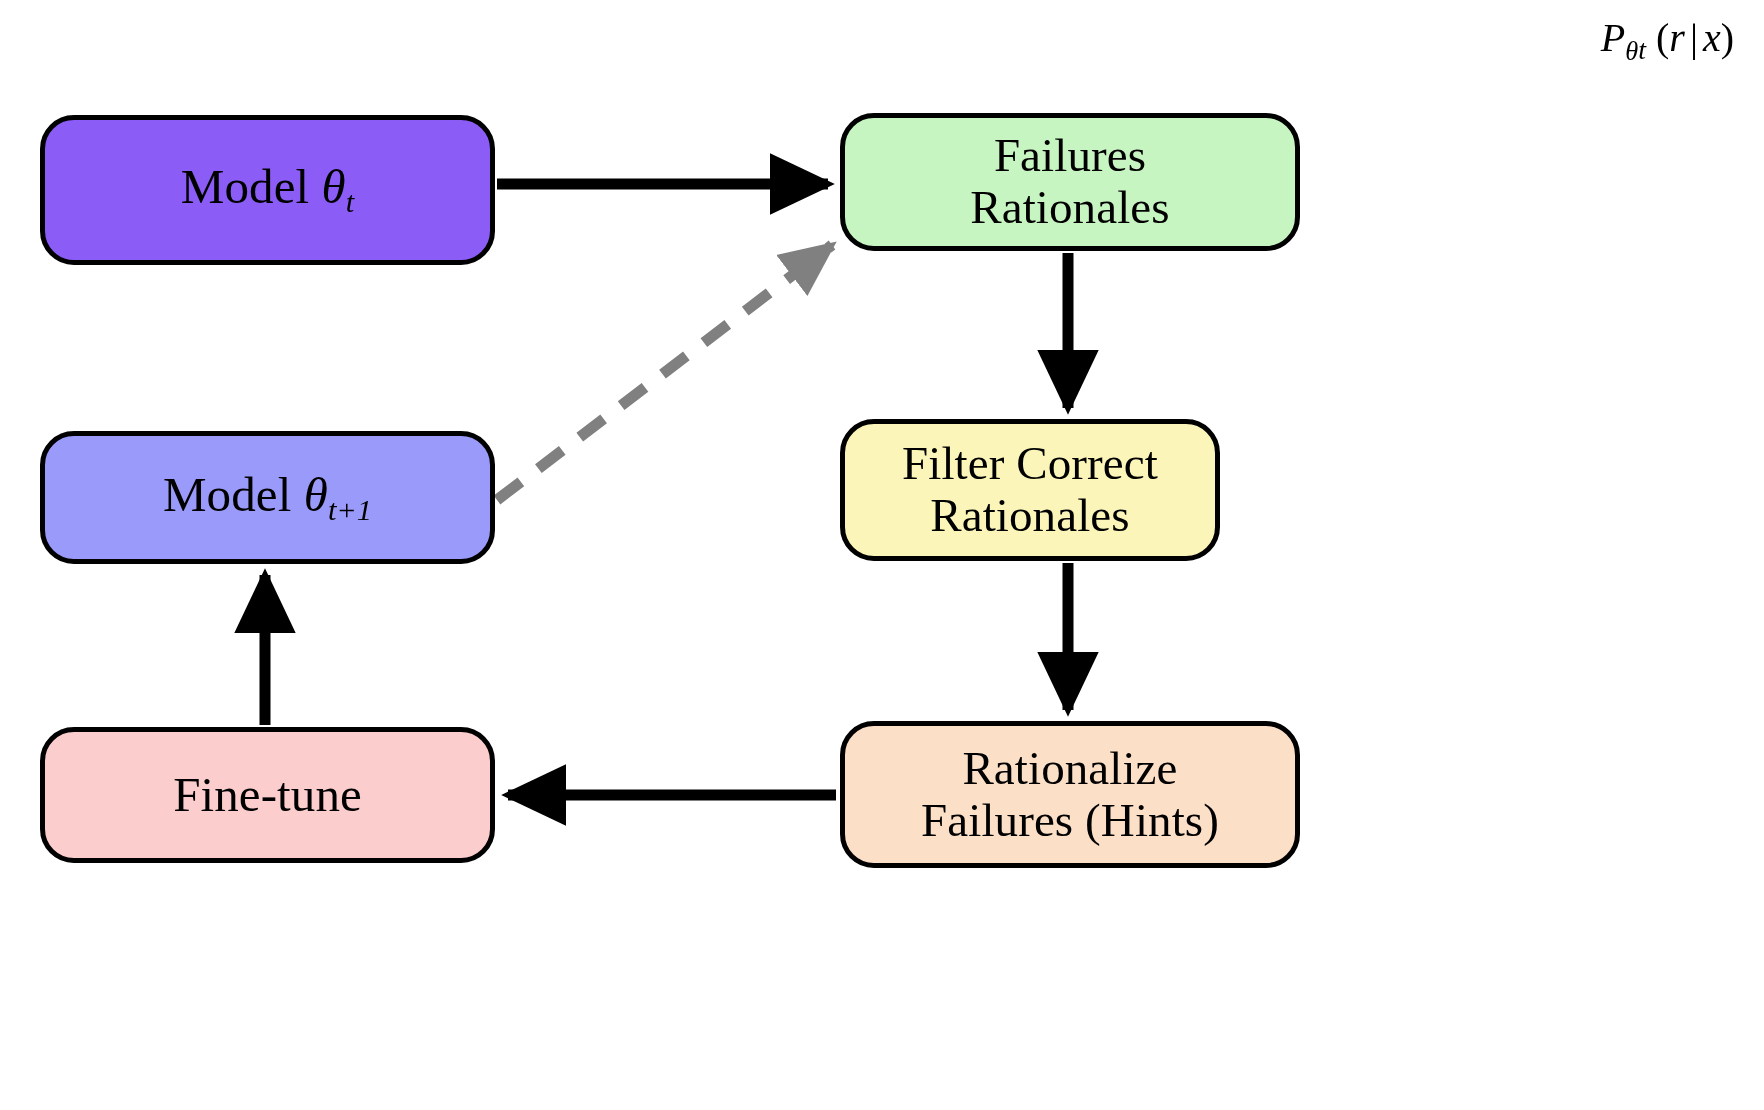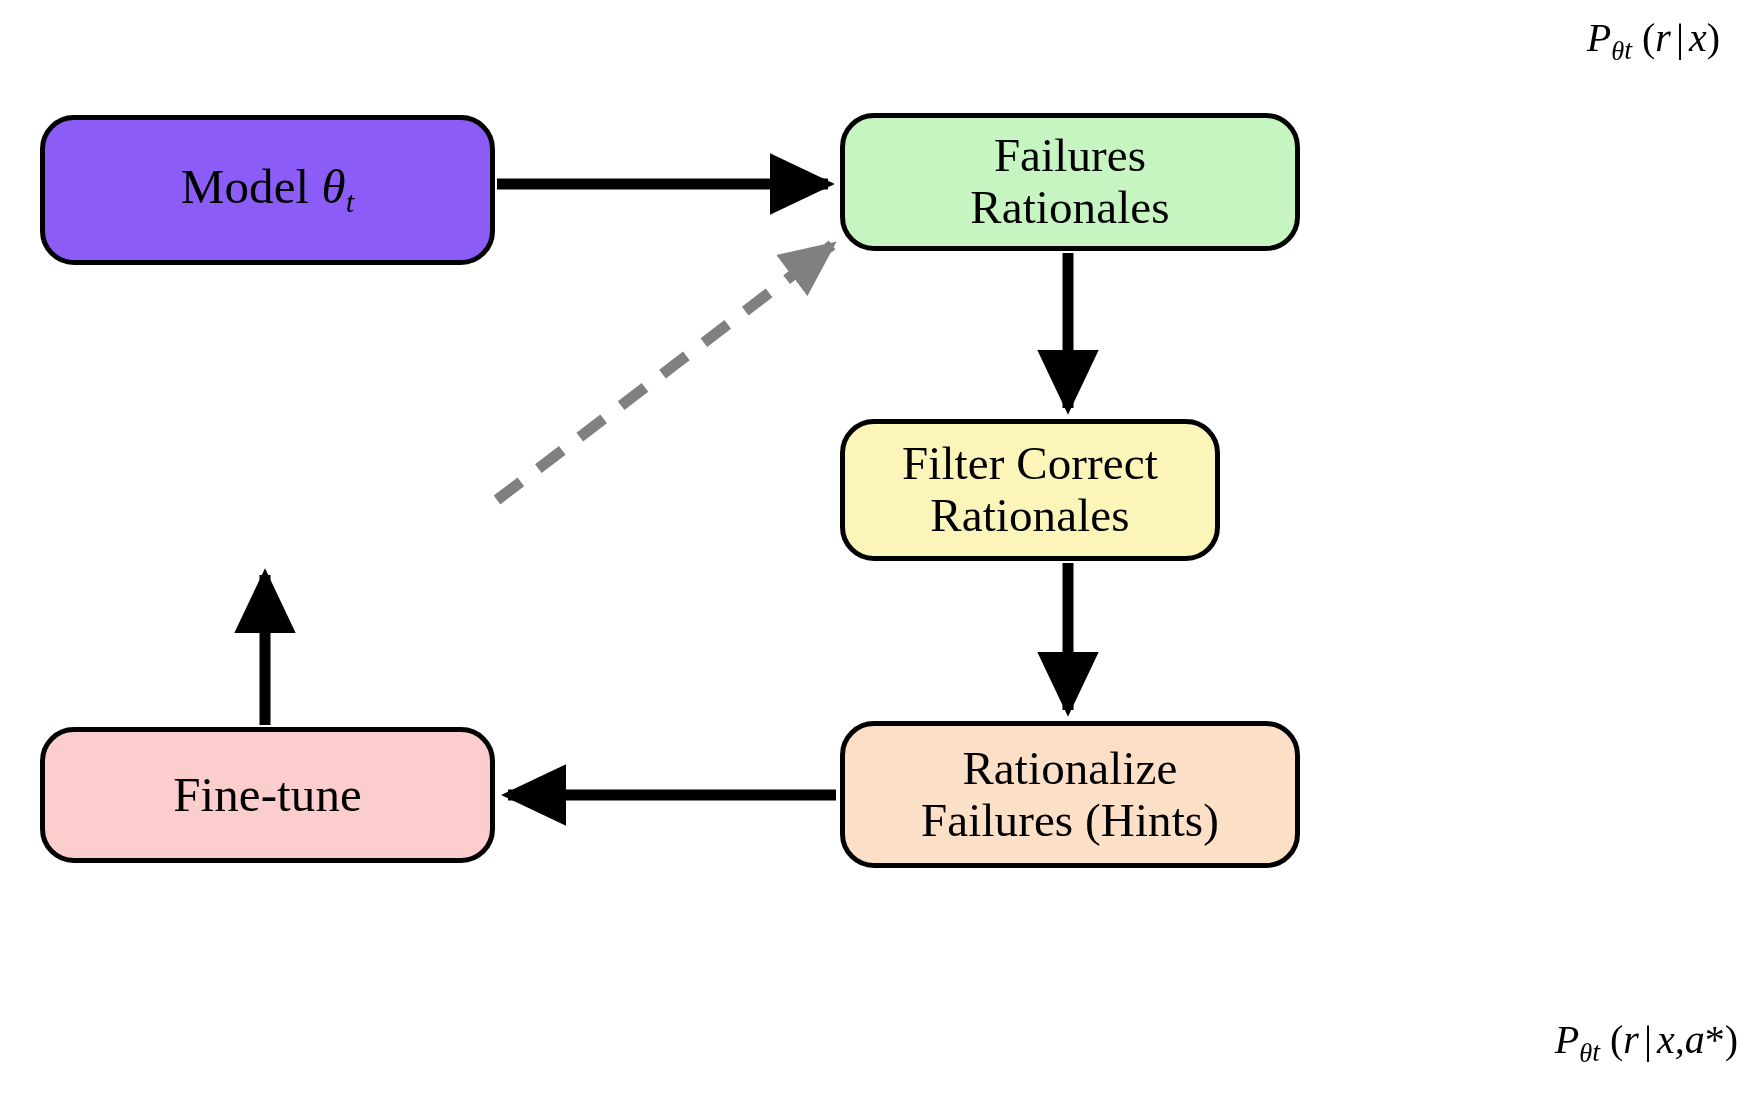--- a/index.html
+++ b/index.html
@@ -63,21 +63,21 @@
   }
 
   
   .annot {
     position: absolute;
     color: #000000;
     font-size: 40px;
     white-space: nowrap;
     line-height: 1;
   }
-  #annot-top    { right: 44px; top: 18px; }
+  #annot-top    { right: 30px; top: 18px; }
   #annot-bottom { right: 26px; top: 1020px; }
   .annot .pfun { font-style: italic; }
   .annot .psub {
     font-size: 0.66em;
     vertical-align: -0.34em;
     font-style: italic;
   }
   .annot .psubsub {
     font-size: 0.70em;
     vertical-align: -0.30em;
@@ -126,36 +126,36 @@
 
   <div class="node" id="node-model-t" style="background: #8b5cf6; border-color: rgb(0, 0, 0);">
     <span class="label"><span>Model </span><span class="mi">θ</span><span class="sub">t</span></span>
   </div>
 
   <div class="node" id="node-generate" style="background: rgb(199, 245, 193); border-color: rgb(0, 0, 0);">
     <span class="label">Failures
 Rationales</span>
   </div>
 
+  <div class="node" id="node-model-t1" style="background: rgb(154, 154, 251); border-color: rgb(0, 0, 0);">
+    <span class="label"><span>Model </span><span class="mi">θ</span><span class="sub">t+1</span></span>
+  </div>
 
   <div class="node" id="node-filter" style="background: rgb(251, 245, 185); border-color: rgb(0, 0, 0);">
     <span class="label">Filter Correct
 Rationales</span>
   </div>
 
   <div class="node" id="node-rationalize" style="background: rgb(252, 223, 199); border-color: rgb(0, 0, 0);">
     <span class="label">Rationalize
 Failures (Hints)</span>
   </div>
 
   <div class="node" id="node-finetune" style="background: rgb(252, 205, 205); border-color: rgb(0, 0, 0);">
     <span class="label">Fine-tune</span>
   </div>
 
   <div class="annot" id="annot-top">
     <span class="pfun">P</span><span class="psub">θ</span><span class="psubsub">t</span><span class="paren">&nbsp;(</span><span class="pfun">r</span><span class="bar">|</span><span class="pfun">x</span><span class="paren">)</span>
   </div>
 
-  <div class="annot" id="annot-bottom">
-    <span class="pfun">P</span><span class="psub">θ</span><span class="psubsub">t</span><span class="paren">&nbsp;(</span><span class="pfun">r</span><span class="bar">|</span><span class="pfun">x,</span><span class="pfun">a</span><span class="star">*</span><span class="paren">)</span>
-  </div>
 
 </div>
 
 </body></html>

